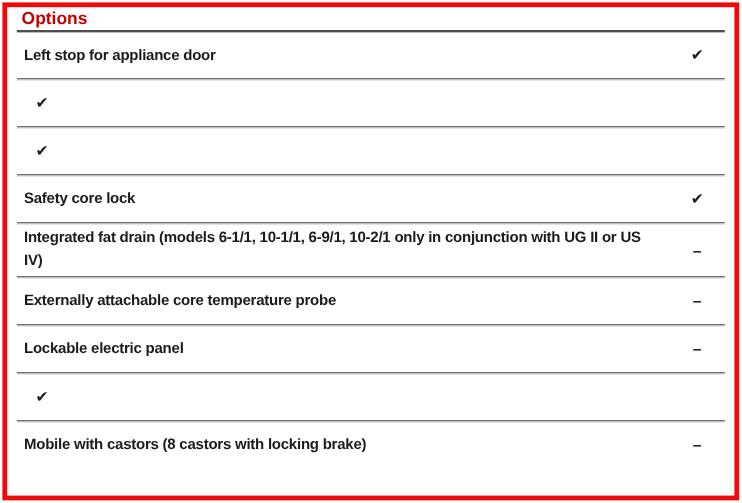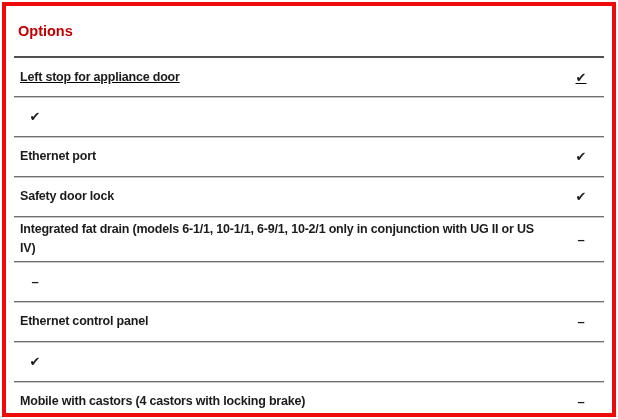--- a/index.html
+++ b/index.html
@@ -16,21 +16,21 @@
 
   .frame {
     position: absolute;
     top: 2px; left: 2px; right: 2px; bottom: 2px;
     border: 4px solid var(--border-red, #ee0a0a);
     background: #ffffff;
     box-sizing: border-box;
   }
 
   .header {
-    height: 50px;
+    height: 19px;
     display: flex;
     align-items: center;
     padding-left: 12px;
   }
 
   .title {
     font-size: 14.5px;
     font-weight: bold;
     color: var(--title-red, #c30000);
   }
@@ -43,21 +43,20 @@
     min-height: 40px;
     padding-left: 6px;
     border-top: 1px solid var(--row-divider, #6f6f6f);
     box-shadow: inset 0 1px 0 var(--row-divider-light, #c9c9c9);
     box-sizing: border-box;
   }
 
   .row:first-child {
     border-top: 2px solid var(--header-divider, #4f4f4f);
     box-shadow: none;
-    text-decoration: underline;
   }
 
   .label {
     flex: 1;
     font-size: 12.5px;
     font-weight: bold;
     letter-spacing: -0.2px;
     line-height: 19px;
     color: var(--text, #1b1b1b);
     padding: 3px 14px 3px 0;
@@ -85,46 +84,46 @@
   <div class="row">
     <span class="label">Left stop for appliance door</span>
     <span class="mark">✔</span>
   </div>
 
   <div class="row">
     <span class="mark">✔</span>
   </div>
 
   <div class="row">
-    <span class="label">Ethernet port</span>
     <span class="mark">✔</span>
   </div>
 
   <div class="row">
-    <span class="label">Safety door lock</span>
+    <span class="label">Safety core lock</span>
     <span class="mark">✔</span>
   </div>
 
   <div class="row">
     <span class="label">Integrated fat drain (models 6-1/1, 10-1/1, 6-9/1, 10-2/1 only in conjunction with UG II or US IV)</span>
     <span class="mark">–</span>
   </div>
 
   <div class="row">
+    <span class="label">Externally attachable core temperature probe</span>
     <span class="mark">–</span>
   </div>
 
   <div class="row">
-    <span class="label">Ethernet control panel</span>
+    <span class="label">Lockable electric panel</span>
     <span class="mark">–</span>
   </div>
 
   <div class="row">
     <span class="mark">✔</span>
   </div>
 
   <div class="row">
-    <span class="label">Mobile with castors (4 castors with locking brake)</span>
+    <span class="label">Mobile with castors (8 castors with locking brake)</span>
     <span class="mark">–</span>
   </div>
 </div>
   </div>
 </div>
 
 </body></html>

